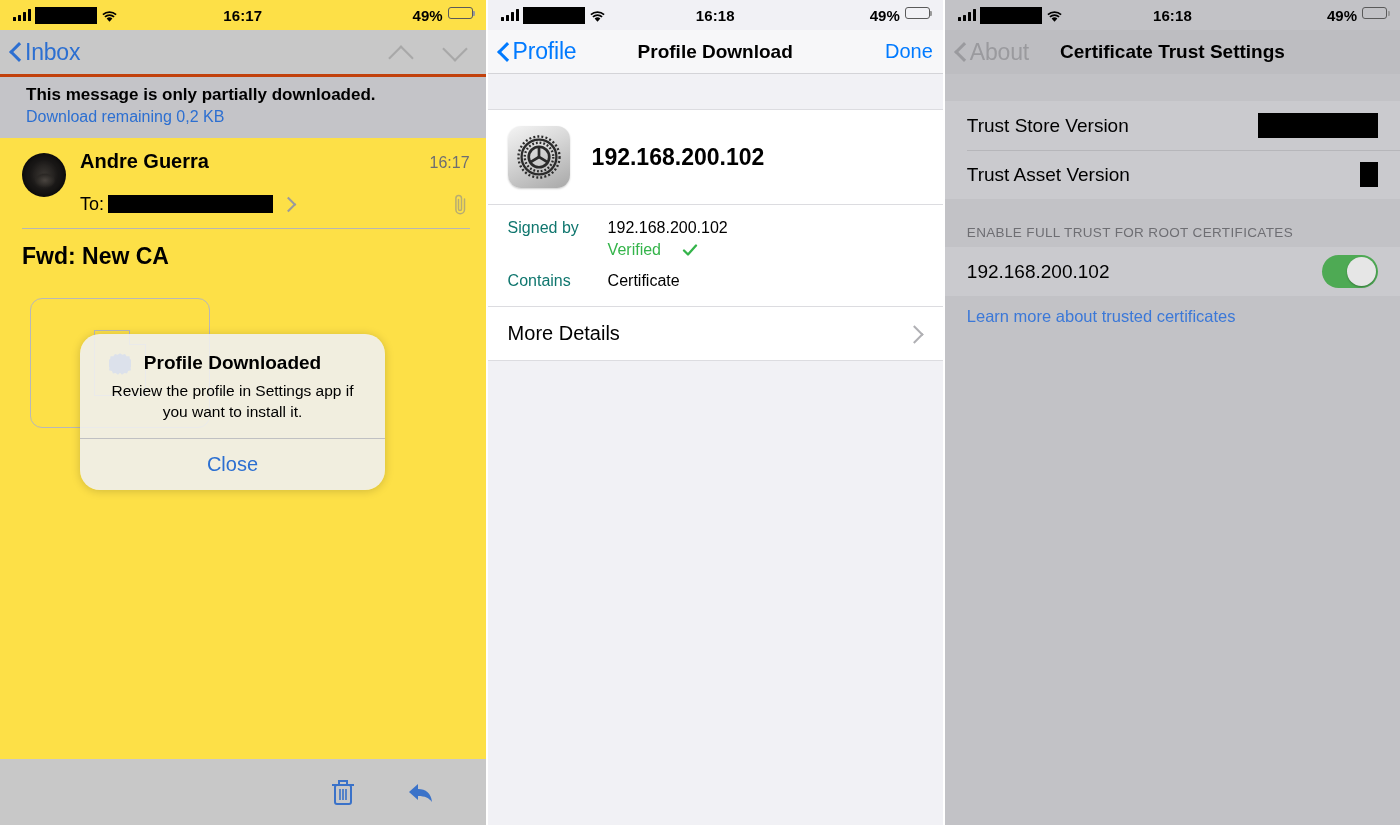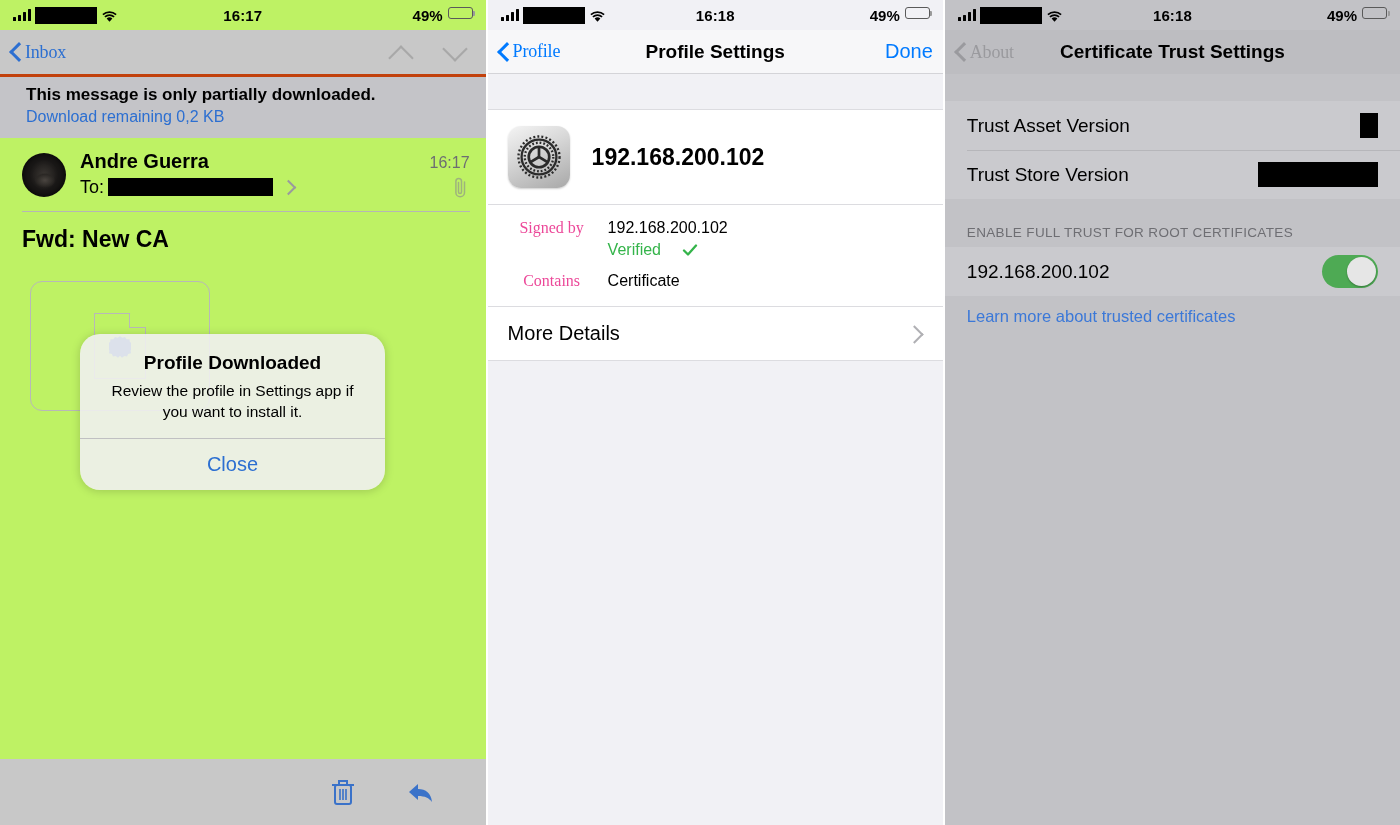--- a/index.html
+++ b/index.html
@@ -6,21 +6,21 @@
   html, body {
     width: 1400px; height: 825px;
     font-family: "Liberation Sans", sans-serif;
     background: #ffffff;
     overflow: hidden;
   }
   .screens { display: flex; width: 1400px; height: 825px; }
 
   
   .panel { position: relative; height: 825px; overflow: hidden; }
-  .p1 { width: 495px; background: #bef264; }
+  .p1 { width: 495px; background: #fde047; }
   .p2 { width: 468px; background: #f1f1f5; border-left: 2px solid #ffffff; border-right: 2px solid #ffffff; }
   .p3 { width: 464px; background: #c2c2c6; }
 
   
   .statusbar {
     height: 30px; display: flex; align-items: center;
     padding: 0 13px; font-size: 15px; font-weight: bold; color: #000;
     position: relative;
   }
   .sb-left { display: flex; align-items: center; gap: 4px; }
@@ -56,21 +56,21 @@
   .nav-back { display: flex; align-items: center; gap: 3px; cursor: pointer; }
   .chev-left {
     width: 12px; height: 20px; position: relative; flex: none;
   }
   .chev-left::before {
     content: ""; position: absolute; left: 2px; top: 3px;
     width: 11px; height: 11px;
     border-left: 3.4px solid currentColor; border-bottom: 3.4px solid currentColor;
     transform: rotate(45deg);
   }
-  .nav-back-label { font-size: 18px; letter-spacing: -.2px; font-family: Liberation Serif, serif; }
+  .nav-back-label { font-size: 23px; letter-spacing: -.2px; }
   .nav-title {
     position: absolute; left: 0; right: 0; text-align: center;
     font-size: 19px; font-weight: bold; color: #000; pointer-events: none;
   }
   .nav-right { margin-left: auto; font-size: 20px; color: #007aff; cursor: pointer; }
   .nav-arrows { margin-left: auto; display: flex; gap: 28px; padding-right: 8px; }
   .chev-up, .chev-dn { width: 26px; height: 26px; position: relative; }
   .chev-up::before, .chev-dn::before {
     content: ""; position: absolute; left: 4px; width: 16px; height: 16px;
     border-left: 2.6px solid #a8a8a8; border-top: 2.6px solid #a8a8a8;
@@ -92,21 +92,21 @@
     background:
       radial-gradient(ellipse 14px 10px at 52% 62%, #4a4540 0%, #2a2724 60%, transparent 75%),
       radial-gradient(ellipse 20px 22px at 50% 50%, #3b3733 0%, #1a1817 70%),
       #100f0e;
     box-shadow: inset 0 0 8px #000;
   }
   .mh-body { flex: 1; }
   .mh-row1 { display: flex; align-items: baseline; }
   .mh-name { font-size: 20px; font-weight: bold; color: #000; }
   .mh-time { margin-left: auto; font-size: 16px; color: #6d6d72; }
-  .mh-row2 { display: flex; align-items: center; margin-top: 3px; }
+  .mh-row2 { display: flex; align-items: center; margin-top: 20px; }
   .mh-to { font-size: 18px; color: #000; }
   .mh-redact { width: 165px; height: 18px; background: #000; margin-left: 4px; }
   .mh-chev {
     width: 10px; height: 16px; margin-left: 10px; position: relative;
   }
   .mh-chev::before {
     content: ""; position: absolute; left: 0; top: 2.5px;
     width: 9px; height: 9px;
     border-right: 2.2px solid #9a9a9e; border-top: 2.2px solid #9a9a9e;
     transform: rotate(45deg);
@@ -169,21 +169,21 @@
     padding: 16px 20px; border-bottom: 1px solid #dcdce0;
   }
   .gear-icon {
     width: 62px; height: 62px; border-radius: 13px; flex: none;
     background: linear-gradient(155deg, #f4f4f4 0%, #d8d8d8 40%, #a8a8a8 100%);
     display: flex; align-items: center; justify-content: center;
     box-shadow: 0 1px 2px rgba(0,0,0,.2);
   }
   .prof-name { font-size: 23px; font-weight: bold; color: #000; }
   .kv { display: flex; padding: 2px 20px; font-size: 16px; }
-  .kv-key { width: 88px; text-align: center; color: #ec4899; flex: none; font-family: Liberation Serif, serif; }
+  .kv-key { width: 88px; text-align: left; color: #0f766e; flex: none; }
   .kv-val { margin-left: 12px; color: #000; }
   .kv-verified { color: #34b44a; display: flex; align-items: center; gap: 21px; }
   .check { width: 16px; height: 16px; }
   .kv-block { padding: 12px 0 14px; border-bottom: 1px solid #dcdce0; }
   .more-row {
     display: flex; align-items: center; padding: 15px 20px;
     border-bottom: 1px solid #dcdce0; cursor: pointer;
   }
   .more-label { font-size: 20px; color: #000; }
   .more-chev { margin-left: auto; width: 12px; height: 20px; position: relative; }
@@ -357,21 +357,21 @@
         <span class="sb-pct">49%</span>
         <span class="batt"><span class="batt-fill" style="width:49%"></span></span>
       </div>
     </div>
 
     <div class="navbar">
       <div class="nav-back">
         <span class="chev-left"></span>
         <span class="nav-back-label">Profile</span>
       </div>
-      <div class="nav-title">Profile Settings</div>
+      <div class="nav-title">Profile Download</div>
       <div class="nav-right">Done</div>
     </div>
 
     <div class="p2-gap"></div>
 
     <div class="card">
       <div class="prof-head">
         <div class="gear-icon">
           <svg viewBox="0 0 56 56" width="50" height="50">
             <g fill="none" stroke="#2b2b2b" stroke-width="2.6">
@@ -449,26 +449,26 @@
         <span class="chev-left"></span>
         <span class="nav-back-label">About</span>
       </div>
       <div class="nav-title">Certificate Trust Settings</div>
     </div>
 
     <div class="p3-gap"></div>
 
     <div class="list">
       <div class="row">
+        <span class="row-label">Trust Store Version</span>
+        <span class="row-redact r-wide"></span>
+      </div>
+      <div class="row">
         <span class="row-label">Trust Asset Version</span>
         <span class="row-redact r-narrow"></span>
-      </div>
-      <div class="row">
-        <span class="row-label">Trust Store Version</span>
-        <span class="row-redact r-wide"></span>
       </div>
     </div>
 
     <div class="sect-head">ENABLE FULL TRUST FOR ROOT CERTIFICATES</div>
 
     <div class="list">
       <div class="row">
         <span class="row-label">192.168.200.102</span>
         <span class="toggle">
             <span class="knob"></span>

